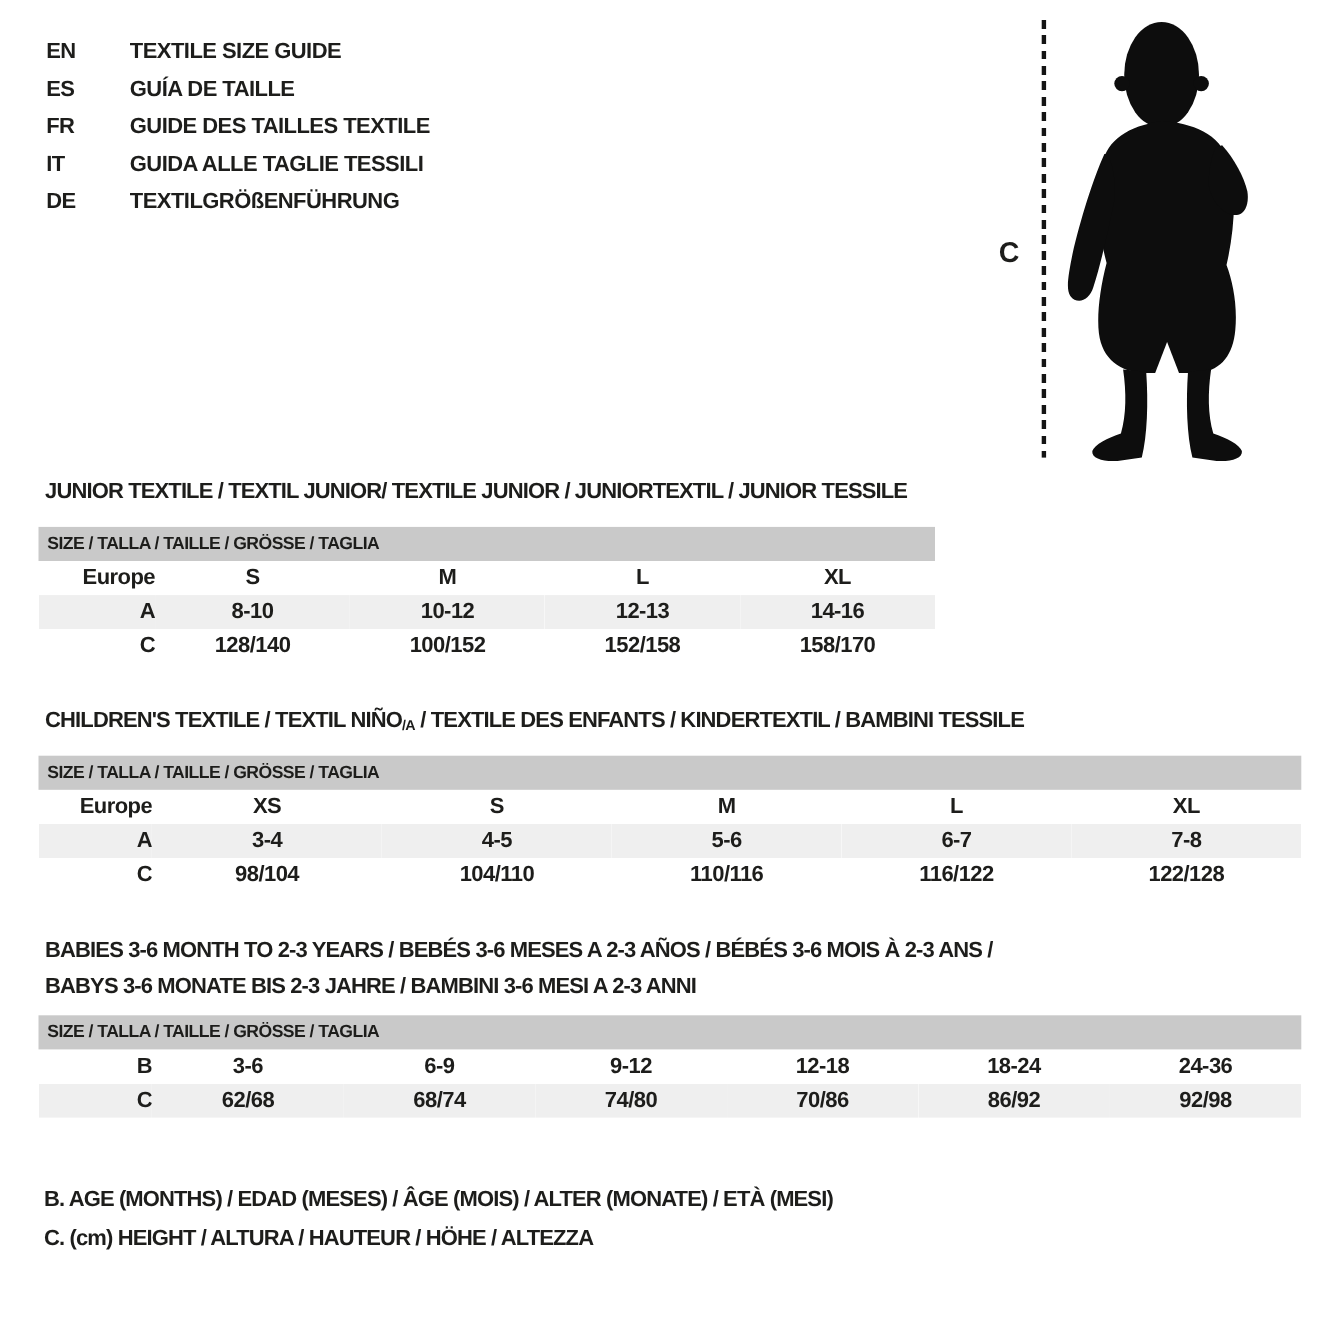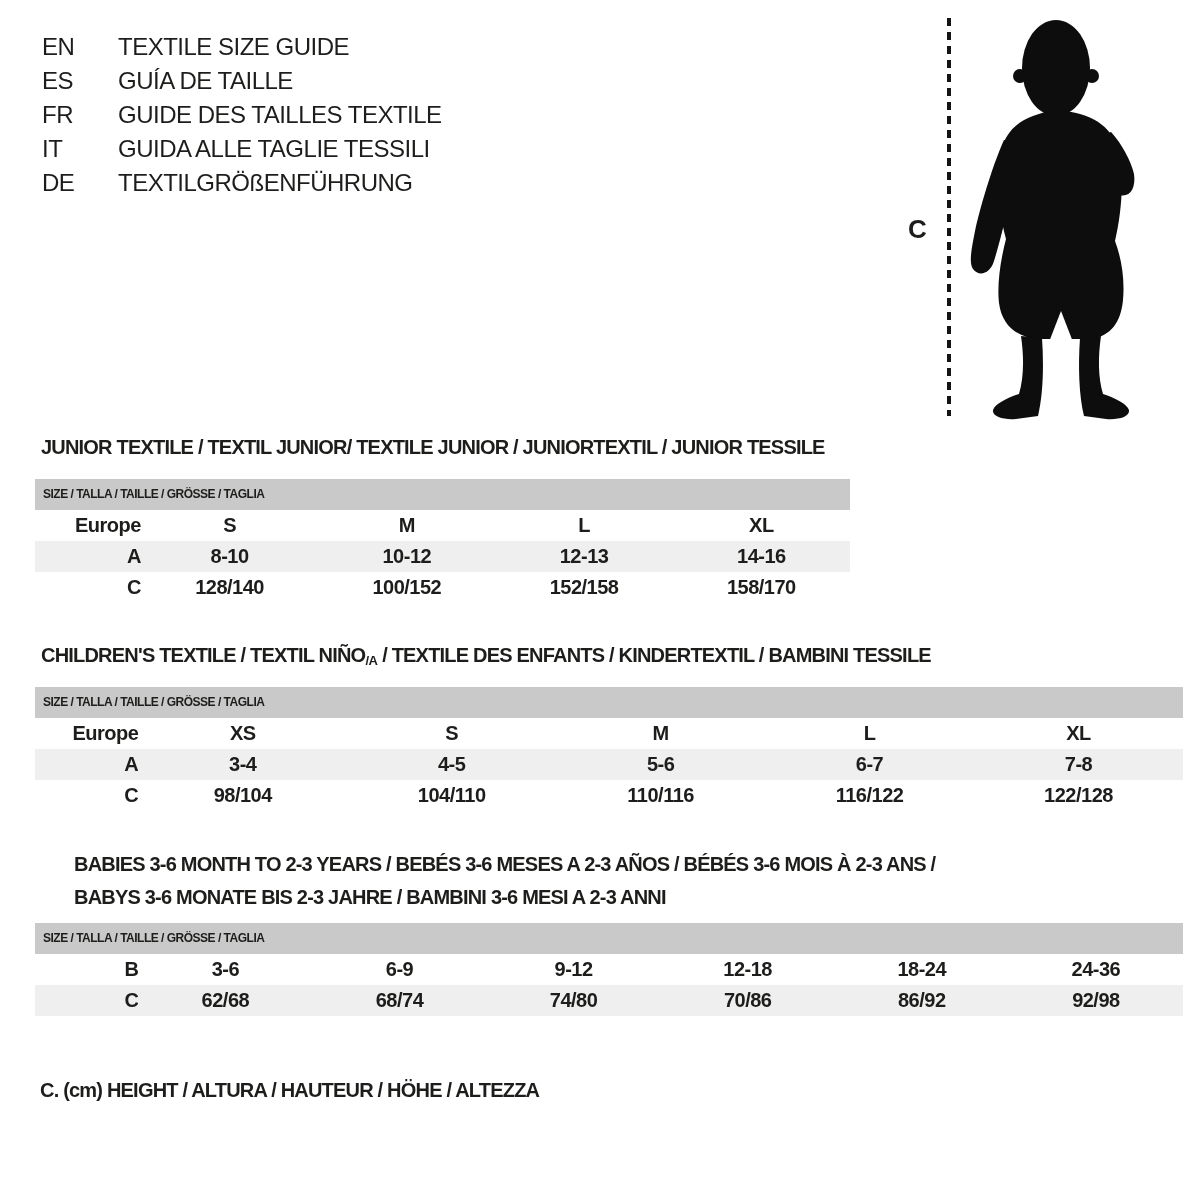--- a/index.html
+++ b/index.html
@@ -7,21 +7,21 @@
   body {
     position:relative;
     background:#ffffff;
     color:#1d1d1b;
     font-family:"Liberation Sans", sans-serif;
     overflow:hidden;
   }
 
   
   .lang-block { position:absolute; left:42px; top:30px; }
-  .lang-row { display:flex; font-size:24px; font-weight:400; letter-spacing:-0.5px; line-height:34px; }
+  .lang-row { display:flex; font-size:20px; font-weight:700; letter-spacing:-0.5px; line-height:34px; }
   .lang-code { width:76px; }
 
   
   .measure-line {
     position:absolute; left:947px; top:18px; width:4px; height:398px;
     background-image:repeating-linear-gradient(to bottom, #141414 0px, #141414 8px, transparent 8px, transparent 14px);
   }
   .measure-label {
     position:absolute; left:908px; top:214px;
     font-size:26px; font-weight:700;
@@ -32,25 +32,25 @@
   .section { position:absolute; left:35px; }
   .section-junior   { top:436px; width:815px; }
   .section-children { top:644px; width:1148px; }
   .section-babies   { top:848px; width:1148px; }
 
   .section-title {
     font-size:20px; font-weight:700; letter-spacing:-0.8px;
     padding-left:6px; margin-bottom:20px; white-space:nowrap;
   }
   .section-title .sub { font-size:13px; position:relative; top:3px; letter-spacing:-0.5px; }
-  .section-babies .section-title { line-height:33px; margin-bottom:9px;margin-left:33px; }
+  .section-babies .section-title { line-height:33px; margin-bottom:9px; }
 
   .size-bar {
     background:#c9c9c9; height:31px; line-height:31px;
-    padding-left:8px; font-size:12px; font-weight:700; letter-spacing:-0.5px;
+    padding-left:8px; font-size:16px; font-weight:700; letter-spacing:-0.5px;
   }
   table { width:100%; border-collapse:collapse; table-layout:fixed; }
   td {
     height:31px; text-align:center; font-size:20px; font-weight:700;
     letter-spacing:-0.5px; vertical-align:middle; overflow:hidden;
   }
   td.row-label { text-align:right; padding-left:8px; }
   tr.shaded { background:#efefef; }
 
   
@@ -219,14 +219,15 @@
       <td>74/80</td>
       <td>70/86</td>
       <td>86/92</td>
       <td>92/98</td>
     </tr>
   </tbody>
     </table>
 </div>
 
 <div class="legend">
+  <div class="legend-line">B. AGE (MONTHS) / EDAD (MESES) / ÂGE (MOIS) / ALTER (MONATE) / ETÀ (MESI)</div>
   <div class="legend-line">C. (cm) HEIGHT / ALTURA / HAUTEUR / HÖHE / ALTEZZA</div>
 </div>
 
 </body></html>

